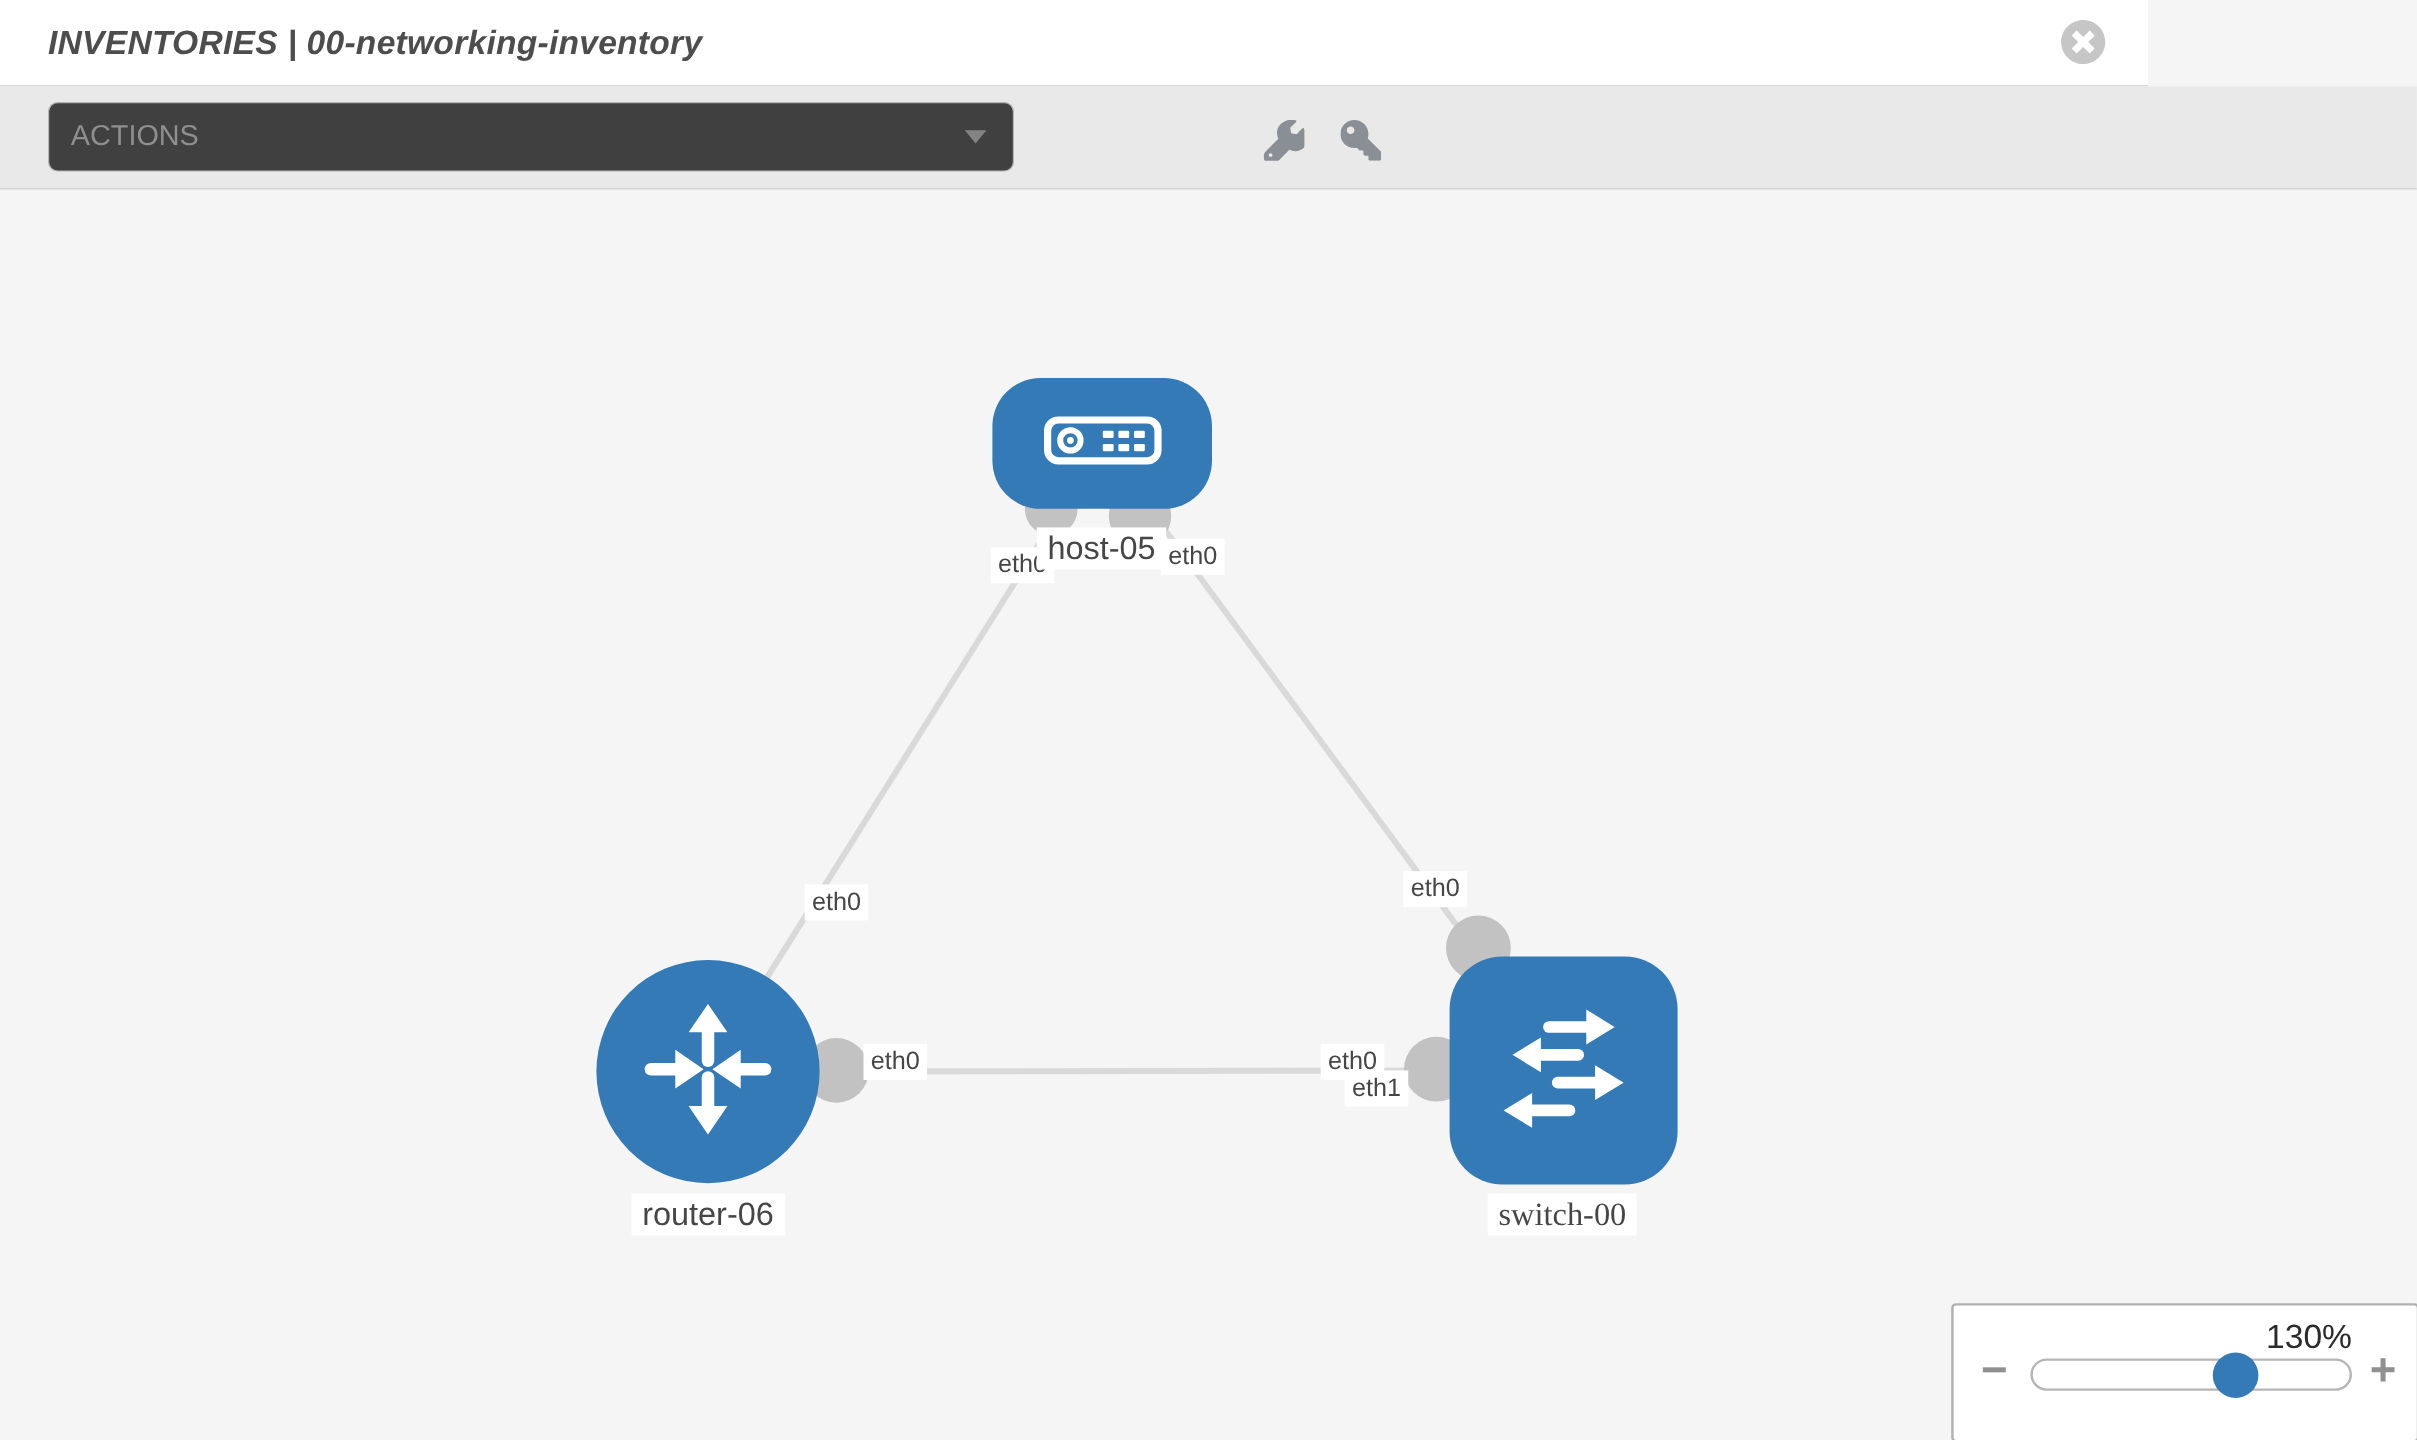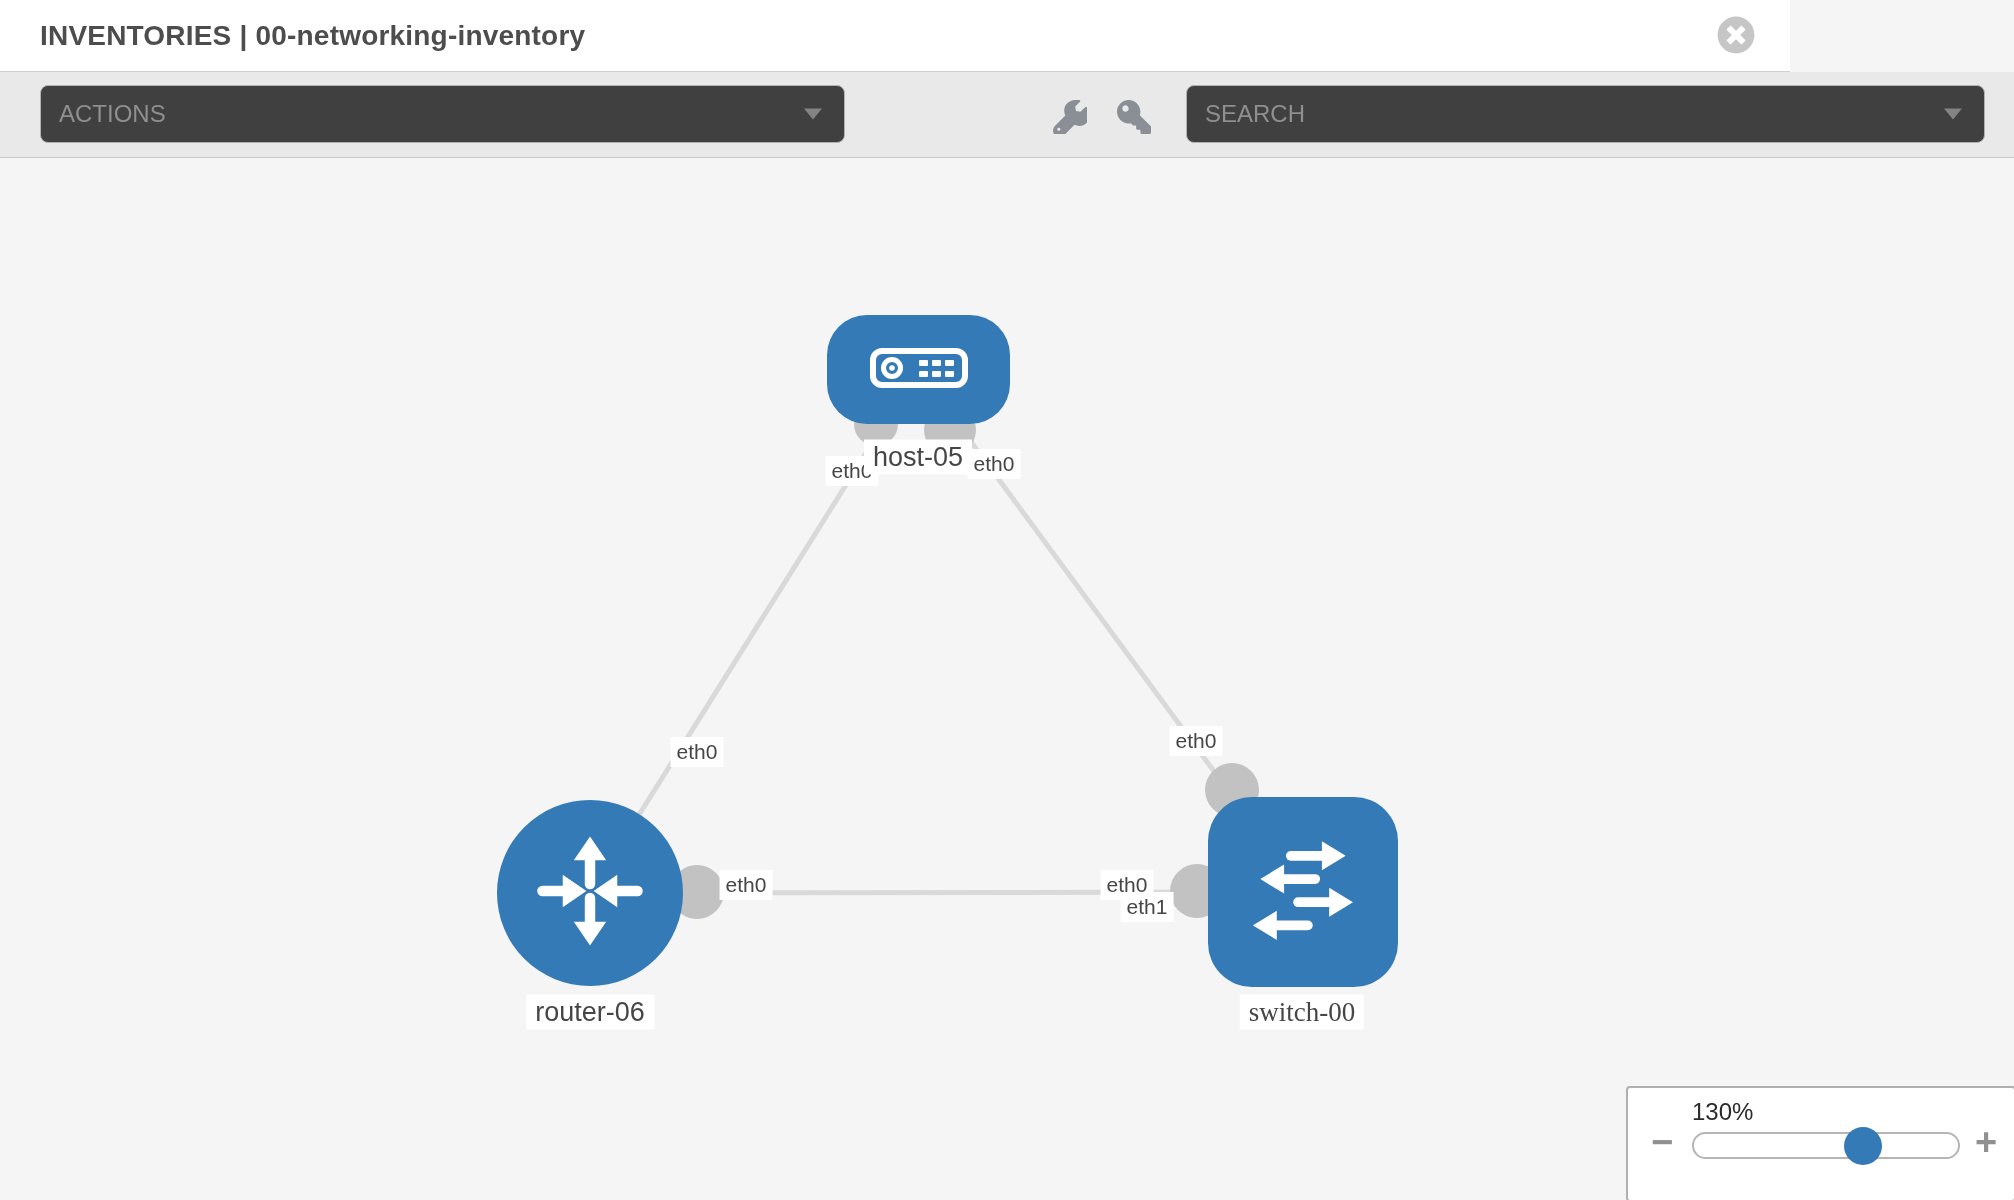--- a/index.html
+++ b/index.html
@@ -1,21 +1,21 @@
 <!DOCTYPE html>
 <html><head>
 <meta charset="utf-8">
 <style>
   * { margin:0; padding:0; box-sizing:border-box; }
   html,body { width:2014px; height:1200px; overflow:hidden;
               font-family:"Liberation Sans", sans-serif; background:#f5f5f5; }
 
   
   .header { position:absolute; left:0; top:0; width:1790px; height:72px;
-            background:#ffffff; border-bottom:1px solid #cfcfcf; }
+            background:#ffffff; border-bottom:1px solid #cfcfcf;font-style:italic; }
   .header .title { position:absolute; left:40px; top:50%; transform:translateY(-50%);
             font-size:28px; font-weight:bold; color:#4d4d4d; letter-spacing:.2px; }
   .close-btn { position:absolute; right:34px; top:16px; width:40px; height:40px;
             border:none; background:transparent; cursor:pointer; padding:0; }
 
   
   .toolbar { position:absolute; left:0; top:72px; width:2014px; height:86px;
             background:#e9e9e9; border-bottom:1px solid #c9c9c9; }
   .dropdown { position:absolute; top:13px; height:58px; background:#404040;
             border:1px solid #b3b3b3; border-radius:8px; cursor:pointer; }
@@ -41,22 +41,22 @@
   .node-router { left:497px;  top:642px; width:186px; height:186px; border-radius:50%; }
   .node-switch { left:1208px; top:639px; width:190px; height:190px; border-radius:44px; }
   .lbl { position:absolute; transform:translate(-50%,-50%); background:#ffffff;
          color:#464646; white-space:nowrap; }
   .lbl-iface { font-size:21px; padding:3px 6px; }
   .lbl-node  { font-size:27px; padding:2px 9px; }
 
   
   .zoom-panel { position:absolute; left:1626px; top:1086px; width:390px; height:116px;
             background:#ffffff; border:2px solid #b0b0b0; border-radius:4px; }
-  .zoom-value { position:absolute; left:64px; top:10px; width:268px; text-align:left;
-            font-size:24px; color:#2b2b2b; }
+  .zoom-value { position:absolute; left:64px; top:10px; width:268px; text-align:right;
+            font-size:28px; color:#2b2b2b; }
   .zoom-track { position:absolute; left:64px; top:44px; width:268px; height:27px;
             background:#fff; border:2px solid #b5b5b5; border-radius:14px; cursor:pointer; }
   .zoom-handle { position:absolute; top:-7px; width:38px; height:38px; border-radius:50%;
             background:#337ab7; cursor:grab; transform:translateX(-19px); }
   .zoom-btn { position:absolute; top:32px; width:40px; height:44px; border:none;
             background:transparent; color:#909090; font-size:38px; font-weight:bold;
             line-height:44px; cursor:pointer; padding:0; }
   .zoom-minus { left:14px; }
   .zoom-plus  { left:338px; }
 </style>
@@ -86,24 +86,20 @@
         </svg>
     </span>
   </button>
   <button class="tool-icon-btn btn-key">
     <span style="display:inline-block; transform:scaleX(-1);">
       <svg width="34" height="34" viewBox="0 0 512 512">
           <path fill="#8a8f95" d="M512 176.001C512 273.203 433.202 352 336 352c-11.22 0-22.19-1.062-32.827-3.069l-24.012 27.014A23.999 23.999 0 0 1 261.223 384H224v40c0 13.255-10.745 24-24 24h-40v40c0 13.255-10.745 24-24 24H24c-13.255 0-24-10.745-24-24v-78.059c0-6.365 2.529-12.47 7.029-16.971l161.802-161.802C163.108 213.814 160 195.271 160 176 160 78.798 238.797.001 335.999 0 433.488-.001 512 78.511 512 176.001zM336 128c0 26.51 21.49 48 48 48s48-21.49 48-48-21.49-48-48-48-48 21.49-48 48z"></path>
         </svg>
     </span>
   </button>
-  <div class="dropdown dd-search">
-    <span class="dd-label">SEARCH</span>
-    <span class="caret"></span>
-  </div>
 </div>
 
 <div class="canvas">
 
   <svg class="wires" width="2014" height="1042">
     <line x1="918" y1="212" x2="590" y2="735" stroke="#d9d9d9" stroke-width="5"></line>
     <line x1="918" y1="212" x2="1303" y2="734" stroke="#d9d9d9" stroke-width="5"></line>
     <line x1="590" y1="735" x2="1303" y2="734" stroke="#d9d9d9" stroke-width="5"></line>
     <circle cx="876" cy="266" r="22" fill="#c2c2c2"></circle>
     <circle cx="950" cy="272" r="26" fill="#c2c2c2"></circle>

